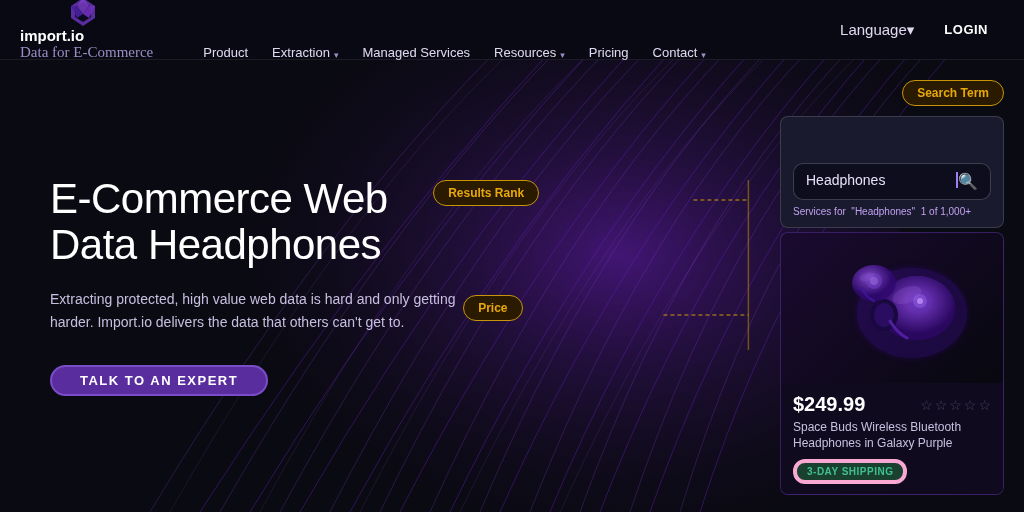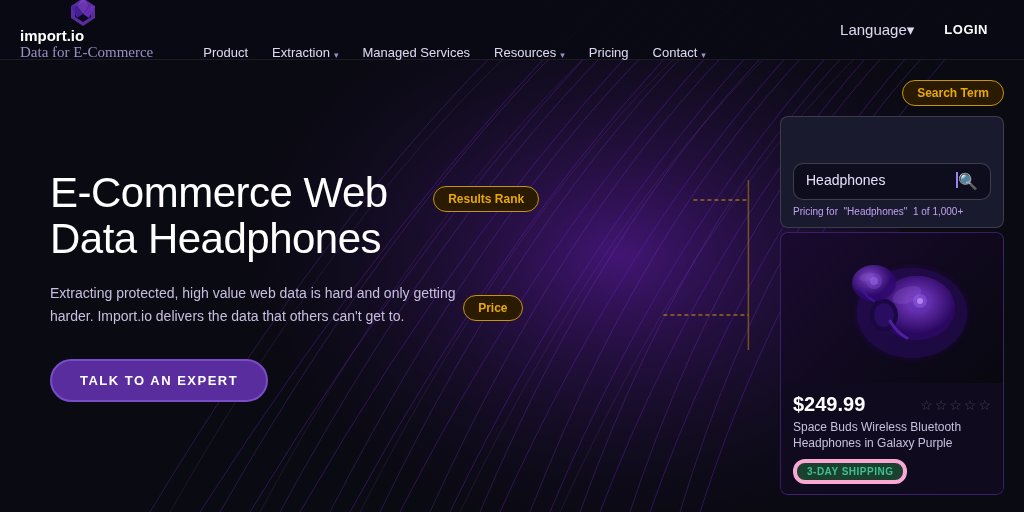--- a/index.html
+++ b/index.html
@@ -147,21 +147,21 @@
       max-width: 430px;
       margin-bottom: 32px;
     }
     .cta-button {
       display: inline-flex;
       align-items: center;
       background: #5a2d9e;
       color: #fff;
       border: 2px solid #7a4dc8;
       border-radius: 30px;
-      padding: 12px 28px;
+      padding: 6px 28px;
       font-size: 13px;
       font-weight: 700;
       letter-spacing: 1.5px;
       text-transform: uppercase;
       cursor: pointer;
       width: fit-content;
       transition: background 0.2s;
     }
 
     
@@ -191,21 +191,21 @@
       padding: 5px 14px;
       font-size: 12px;
       font-weight: 600;
       color: #e8a80a;
       margin-bottom: 6px;
       position: relative;
     }
     .label-bubble.results-rank {
       position: absolute;
       left: -130px;
-      top: 126px;
+      top: 120px;
       background: #2a1a00;
       border-color: #c8940a;
     }
     .label-bubble.price-label {
       position: absolute;
       left: -100px;
       top: 235px;
       background: #2a1a00;
       border-color: #c8940a;
     }
@@ -456,21 +456,21 @@
         </div>
       </div>
 
       <div class="search-box-area">
         <div class="search-box-inner">
           <span class="search-term-value">Headphones</span>
           <span class="search-cursor"></span>
           <span class="search-icon-svg">🔍</span>
         </div>
         <div class="results-text">
-          <span>Pricing for</span>&nbsp;
+          <span>Services for</span>&nbsp;
           <span>"Headphones"</span>&nbsp;
           <span>1 of 1,000+</span>
         </div>
       </div>
 
       <div class="product-image-card">
         <div class="product-img-area">
 
           <svg class="headphone-svg" viewBox="0 0 160 130">
             <defs>

